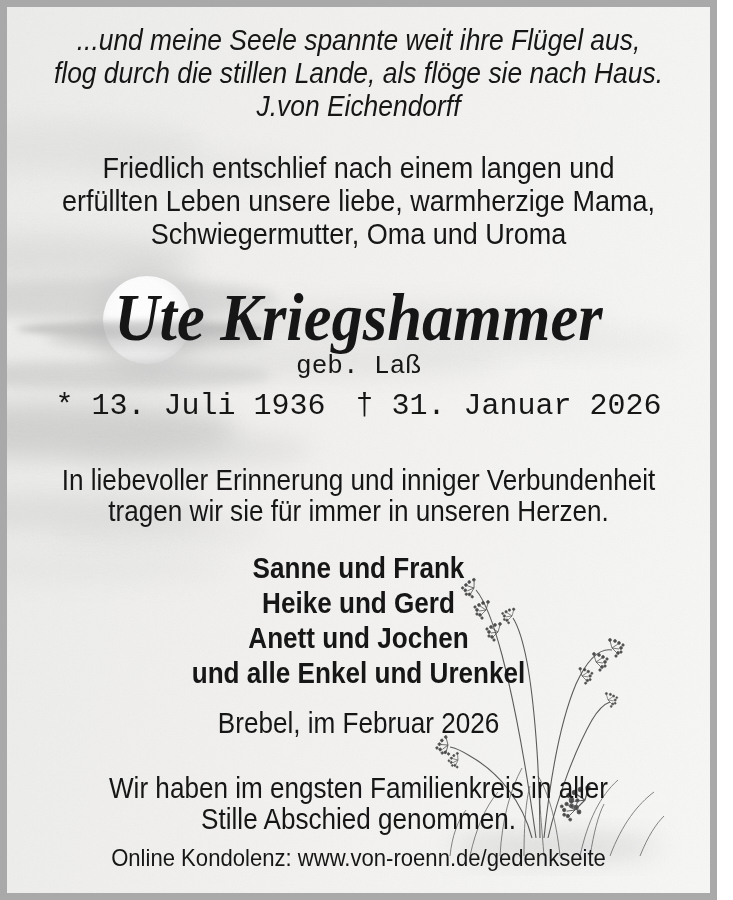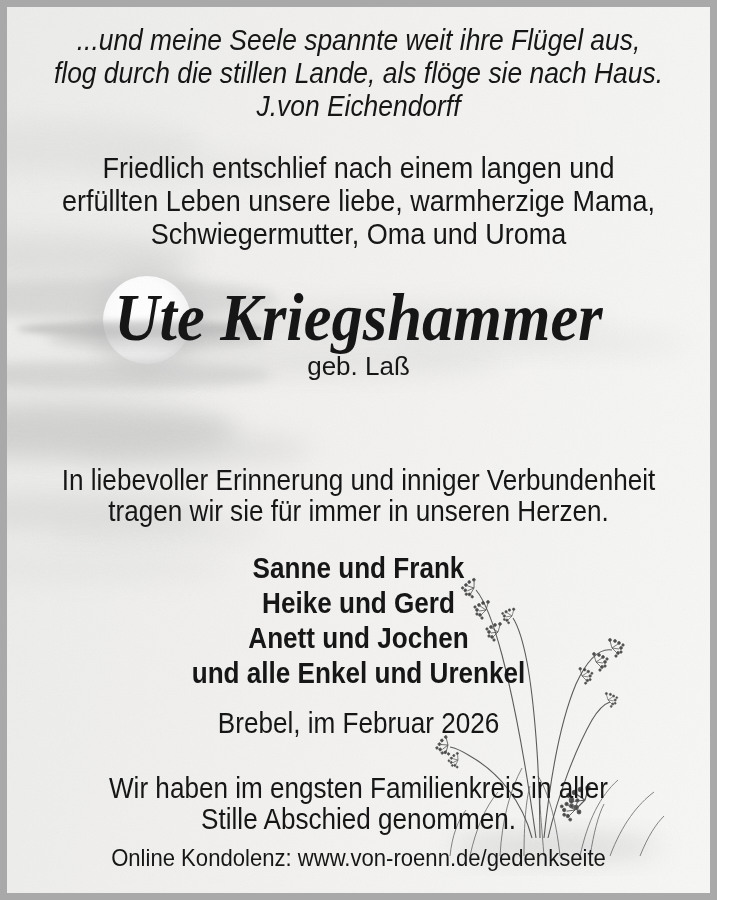--- a/index.html
+++ b/index.html
@@ -14,21 +14,21 @@
   }
   svg.bg { position:absolute; left:0; top:0; }
   .ln {
     position:absolute; left:0; right:0;
     text-align:center;
     color:#161616;
     white-space:nowrap;
   }
   .sans  { font-family:"Liberation Sans", sans-serif; transform:scaleX(0.90); transform-origin:50% 50%; }
   .poem  { font-style:italic; transform:scaleX(0.88); }
-  .serif { font-family:Liberation Sans, sans-serif; transform:none; }
+  .serif { font-family:Liberation Mono, monospace; transform:none; }
   .name  {
     font-family:"Liberation Serif", serif;
     font-weight:bold; font-style:italic;
     font-size:68px; line-height:76px;
     transform:scaleX(0.92); transform-origin:50% 50%;
   }
   .bold  { font-weight:bold; }
   .b-poem     { top:16px;  font-size:30px; line-height:33px; }
   .b-intro    { top:144px; font-size:30px; line-height:33px; }
   .b-name     { top:272px; }
@@ -155,20 +155,23 @@
   <div class="ln sans b-intro">
     <div>Friedlich entschlief nach einem langen und</div>
     <div>erfüllten Leben unsere liebe, warmherzige Mama,</div>
     <div>Schwiegermutter, Oma und Uroma</div>
   </div>
 
   <div class="ln name b-name">Ute Kriegshammer</div>
 
   <div class="ln serif b-maiden">geb. Laß</div>
 
+  <div class="ln serif b-dates">
+    <span>* 13. Juli 1936</span><span class="gap"></span><span>† 31. Januar 2026</span>
+  </div>
 
   <div class="ln sans b-memorial">
     <div>In liebevoller Erinnerung und inniger Verbundenheit</div>
     <div>tragen wir sie für immer in unseren Herzen.</div>
   </div>
 
   <div class="ln sans bold b-mourners">
     <div>Sanne und Frank</div>
     <div>Heike und Gerd</div>
     <div>Anett und Jochen</div>

